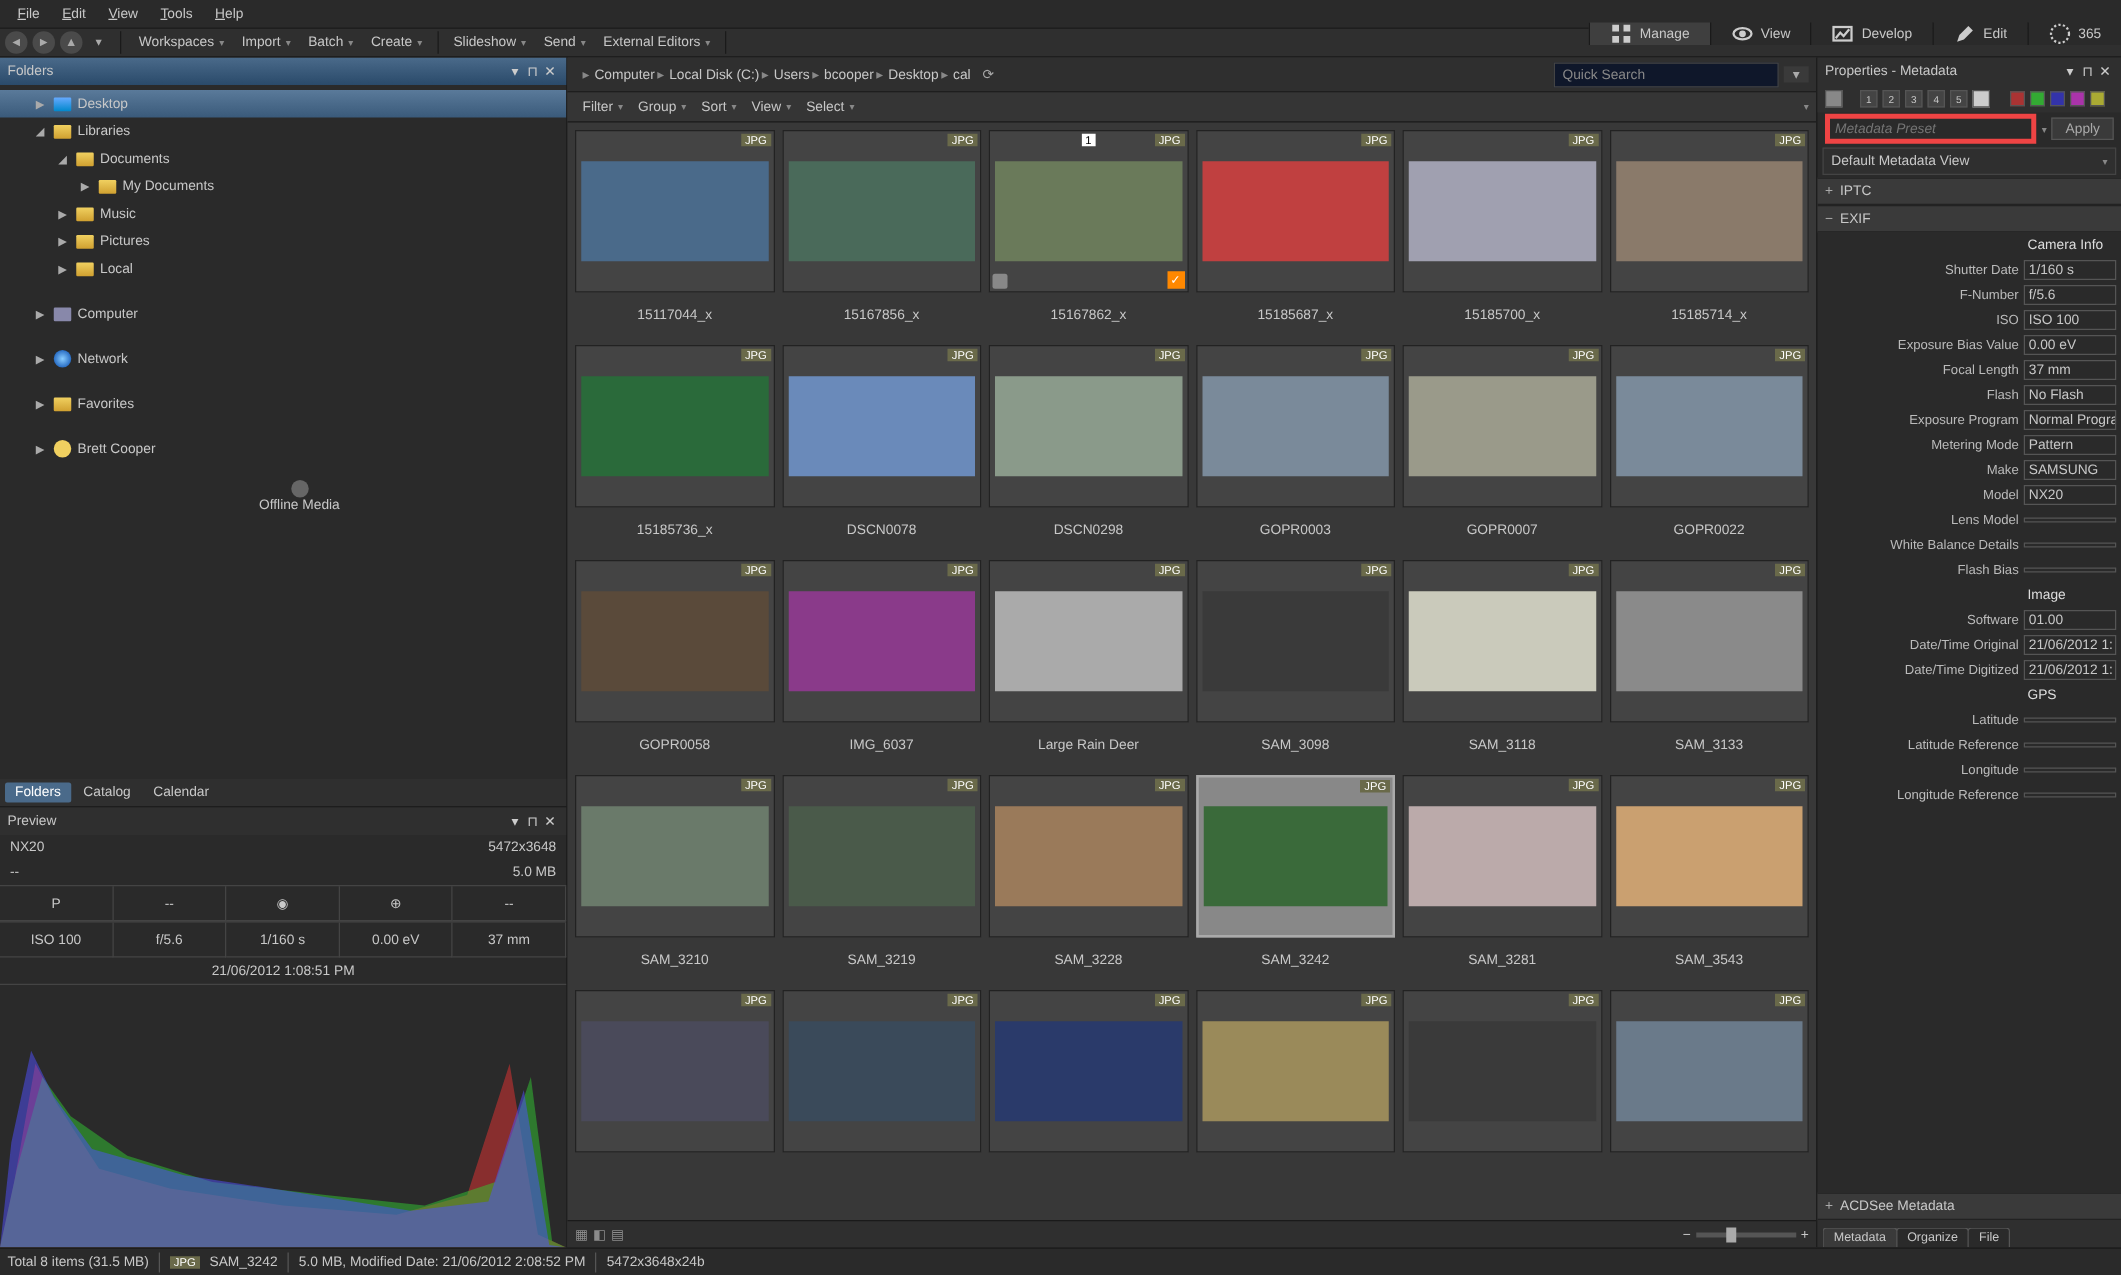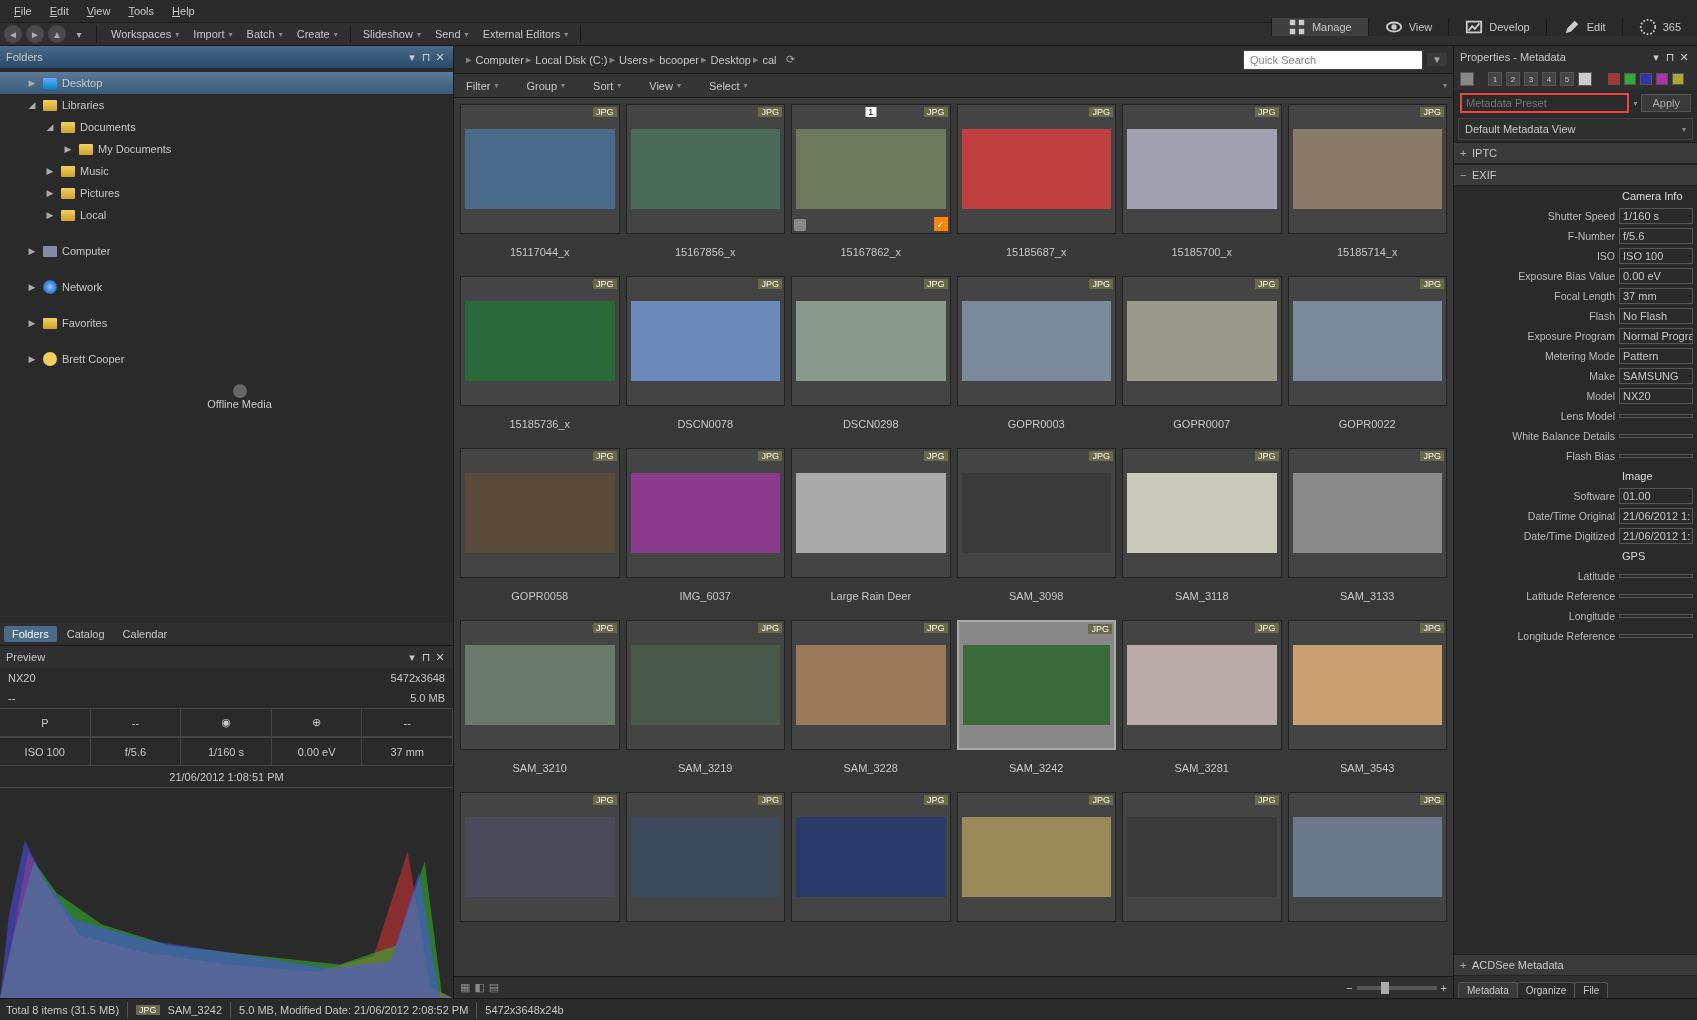--- a/index.html
+++ b/index.html
@@ -51,24 +51,24 @@
 .previnfo{padding:4px 8px;display:flex;justify-content:space-between}
 .prevgrid{display:grid;grid-template-columns:repeat(5,1fr);border-top:1px solid #444}
 .prevcell{height:28px;display:flex;align-items:center;justify-content:center;border-right:1px solid #444;border-bottom:1px solid #444;font-size:11px}
 .prevdate{height:22px;display:flex;align-items:center;justify-content:center;border-bottom:1px solid #444}
 .histo{height:210px;position:relative;background:#2a2a2a}
 .histo svg{width:100%;height:100%}
 
 .crumbrow{height:28px;background:#2f2f2f;display:flex;align-items:center;padding:0 6px;gap:4px;border-bottom:1px solid #1a1a1a}
 .crumb{display:flex;align-items:center;gap:2px;cursor:pointer}
 .crumb .sep{color:#888;margin:0 2px}
-.searchbox{margin-left:auto;width:180px;height:20px;background:#ffffff;border:1px solid #444;padding:0 6px;color:#888;display:flex;align-items:center}
+.searchbox{margin-left:auto;width:180px;height:20px;background:#0f172a;border:1px solid #444;padding:0 6px;color:#888;display:flex;align-items:center}
 .refreshbtn{width:20px;text-align:center;color:#aaa;cursor:pointer}
 
-.filterrow{height:24px;background:#353535;display:flex;align-items:center;padding:0 6px;gap:16px;border-bottom:1px solid #1a1a1a}
+.filterrow{height:24px;background:#353535;display:flex;align-items:center;padding:0 6px;gap:0;border-bottom:1px solid #1a1a1a}
 
 .thumbs{flex:1;overflow:auto;padding:6px;display:grid;grid-template-columns:repeat(6,1fr);gap:6px;align-content:start}
 .thumb{display:flex;flex-direction:column;cursor:pointer}
 .thumb.sel .timgwrap{background:#888;border:2px solid #aaa}
 .timgwrap{height:130px;background:#444;border:1px solid #222;position:relative;display:flex;align-items:center;justify-content:center;padding:4px}
 .timg{max-width:100%;max-height:100%;background:#567;display:block}
 .ttype{position:absolute;top:2px;right:2px;background:#6a6a4a;color:#fff;font-size:9px;padding:0 3px}
 .tflag{position:absolute;top:2px;left:50%;transform:translateX(-50%);background:#fff;color:#000;font-size:9px;padding:0 3px}
 .tcheck{position:absolute;bottom:2px;right:2px;width:14px;height:14px;background:#f80;display:flex;align-items:center;justify-content:center;color:#fff;font-size:10px}
 .tdb{position:absolute;bottom:2px;left:2px;width:12px;height:12px;background:#888;border-radius:2px}
@@ -76,21 +76,21 @@
 
 .thumbbar{height:22px;background:#2f2f2f;display:flex;align-items:center;padding:0 6px;gap:4px;border-top:1px solid #1a1a1a}
 .zslider{margin-left:auto;width:80px;height:4px;background:#555;position:relative}
 .zslider .knob{position:absolute;width:8px;height:12px;background:#aaa;top:-4px;left:30%}
 
 .rcheckrow{height:22px;background:#2f2f2f;display:flex;align-items:center;padding:0 6px;gap:4px}
 .rchk{width:14px;height:14px;background:#888;border:1px solid #555}
 .rnum{width:14px;height:14px;background:#444;border:1px solid #555;display:flex;align-items:center;justify-content:center;font-size:8px}
 .rcolorsw{width:12px;height:12px;border:1px solid #555}
 .rpreset{height:26px;display:flex;align-items:center;padding:0 6px;gap:4px}
-.rpreset input{flex:1;background:#2a2a2a;border:2px solid #ef4444;padding:2px 4px;color:#888;}
+.rpreset input{flex:1;background:#2a2a2a;border:4px solid #ef4444;padding:2px 4px;color:#888;font-style:italic}
 .rpreset button{background:#3a3a3a;border:1px solid #555;padding:2px 10px;color:#aaa}
 .rviewsel{height:22px;padding:0 6px;display:flex;align-items:center;background:#2f2f2f;border:1px solid #444;margin:2px 4px}
 .rsection{height:22px;background:#3a3a3a;display:flex;align-items:center;padding:0 6px;border-top:1px solid #222;border-bottom:1px solid #222;cursor:pointer}
 .rsection .pm{width:12px;color:#aaa}
 .rprops{flex:1;overflow:auto}
 .rprop{display:flex;align-items:center;height:20px;padding:0 4px;gap:4px}
 .rprop .lbl{flex:1;text-align:right;font-size:10.5px;color:#bbb}
 .rprop .val{width:74px;background:#2a2a2a;border:1px solid #555;padding:1px 3px;font-size:11px;white-space:nowrap;overflow:hidden}
 .rprop.hdr .val{background:none;border:none;color:#ddd}
 .rtabs{height:22px;background:#2f2f2f;display:flex;align-items:end;padding:0 4px;gap:0}
@@ -608,21 +608,21 @@
     <div class="rsection">
         <span class="pm">−</span>
         <span>EXIF</span>
       </div>
     <div class="rprops" id="rprops">
         <div class="rprop hdr">
           <span class="lbl"></span>
           <span class="val">Camera Info</span>
         </div>
         <div class="rprop">
-          <span class="lbl">Shutter Speed</span>
+          <span class="lbl">Shutter Date</span>
           <span class="val">1/160 s</span>
         </div>
         <div class="rprop">
           <span class="lbl">F-Number</span>
           <span class="val">f/5.6</span>
         </div>
         <div class="rprop">
           <span class="lbl">ISO</span>
           <span class="val">ISO 100</span>
         </div>

